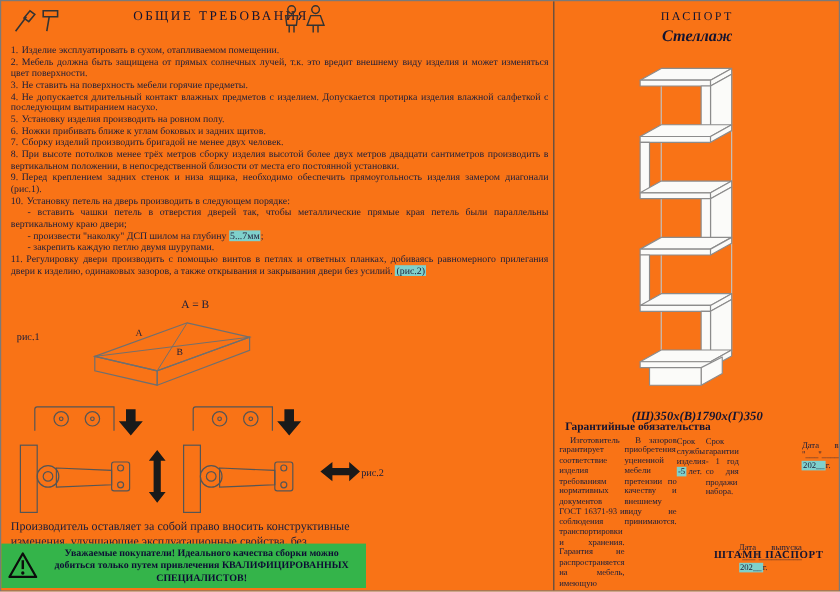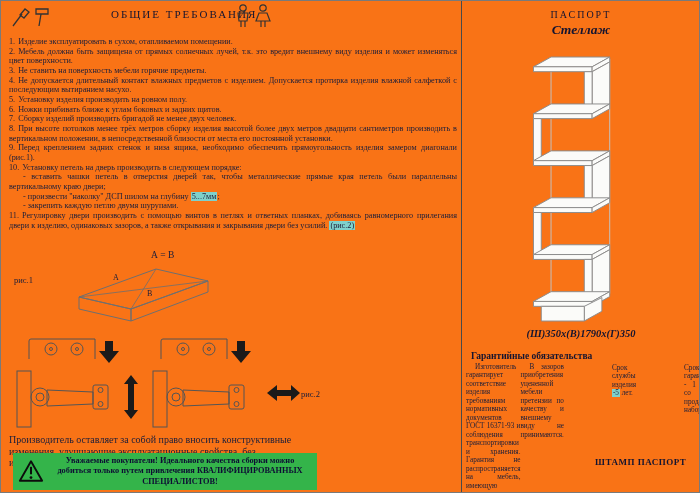--- a/index.html
+++ b/index.html
@@ -18,37 +18,37 @@
   mark{background:var(--highlight-teal,#7fd1cc);color:inherit;padding:0 1px;}
 
   .ab-eq{left:150px;top:249px;font-size:9.5px;}
   .fig1-wrap{left:50px;top:258px;width:170px;height:75px;}
   .fig1-label{left:13px;top:274px;font-size:8.5px;}
   .diag-a{left:62px;top:14px;font-size:8px;position:absolute;}
   .diag-b{left:96px;top:30px;font-size:8px;position:absolute;}
   .hinges{left:8px;top:334px;width:292px;height:98px;}
   .fig2-label{left:300px;top:388px;font-size:8.5px;}
   .mfr-note{left:8px;top:433px;width:294px;font-size:10px;line-height:1.15;}
-  .notice-box{left:12px;top:452px;width:304px;height:37px;background:var(--notice-green,#34b44a);
+  .notice-box{left:0;top:452px;width:304px;height:37px;background:var(--notice-green,#34b44a);
               display:flex;align-items:center;gap:4px;padding:1px 5px;box-sizing:border-box;}
   .notice-text{flex:1;font-size:8.3px;font-weight:bold;text-align:center;
                line-height:1.25;color:#0d0d34;}
 
   
   .passport{left:462px;width:236px;top:8px;text-align:center;font-size:10px;letter-spacing:2px;color:#141430;}
   .product{left:462px;width:236px;top:21px;text-align:center;font-size:13.5px;
            font-weight:bold;font-style:italic;color:#141430;}
   .shelf{left:508px;top:44px;width:132px;height:290px;}
-  .dims{left:462px;width:236px;top:327px;text-align:center;font-size:10.5px;
+  .dims{left:462px;width:236px;top:341px;text-align:center;font-size:10.5px;
         font-weight:bold;font-style:italic;color:#141430;}
   .war-title{left:470px;top:350px;font-size:9.5px;font-weight:bold;color:#141430;}
   .rflow{left:465px;top:362px;width:232px;height:114px;display:flex;flex-direction:row;
          font-size:7.2px;line-height:1.18;text-align:justify;}
   .rflow .p1,.rflow .p2{text-indent:9px;margin:0 0 2px 0;}
-  .rflow .line{margin-top:1px;margin-left:48px;}
+  .rflow .line{margin-top:1px;}
   .rflow .date1{margin-top:auto;}
   .rflow .date2{margin-top:4px;}
   .stamp{left:594px;top:456px;font-size:9px;font-weight:bold;letter-spacing:.5px;color:#141430;}
 </style>
 </head>
 <body>
 
 <div class="page">
   <div class="divider"></div>
 

